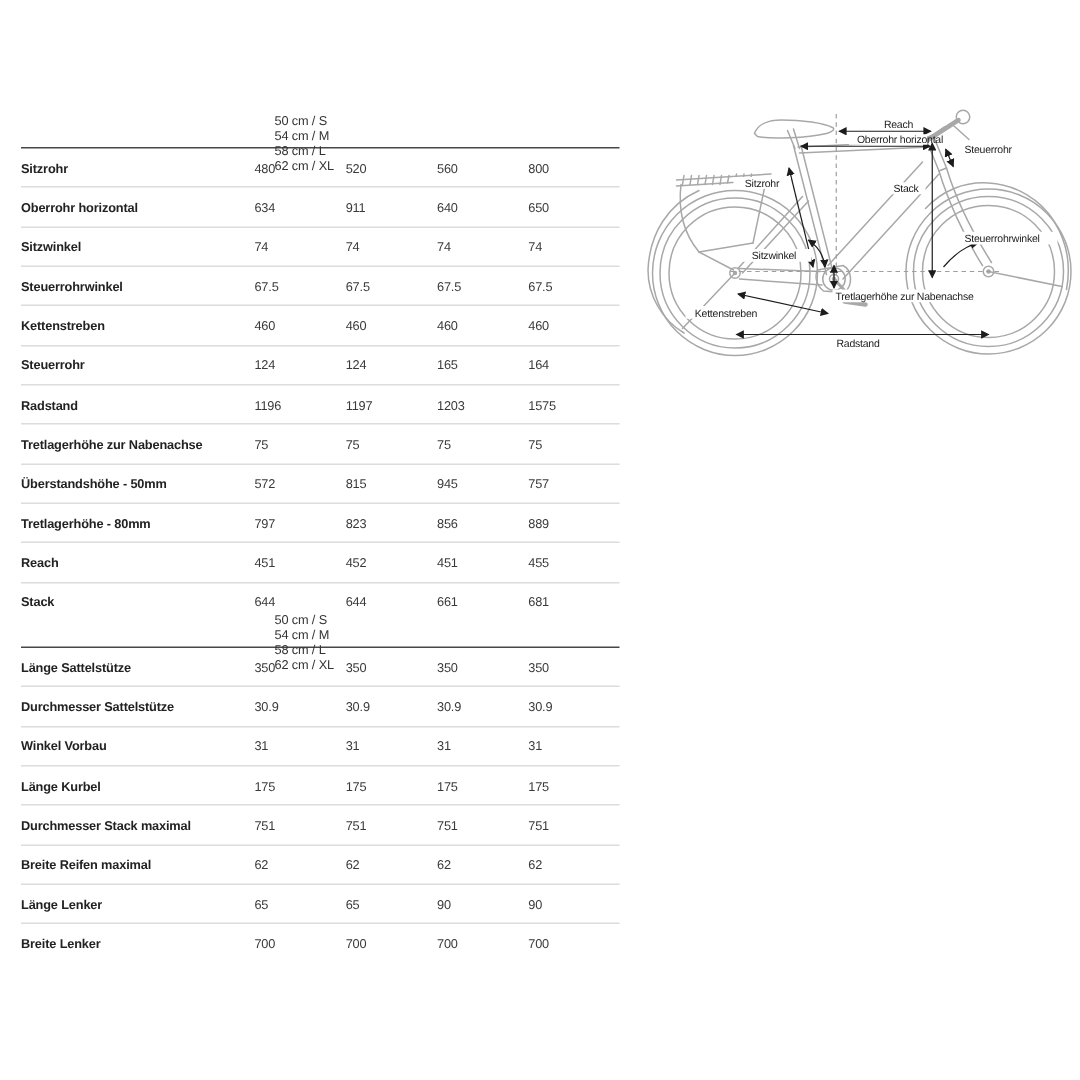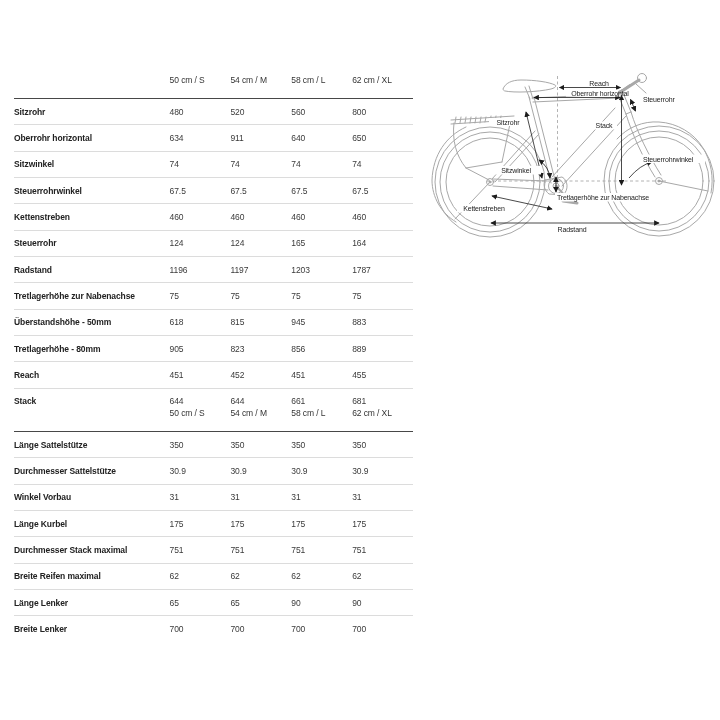--- a/index.html
+++ b/index.html
@@ -2,21 +2,21 @@
 <html><head>
 <meta charset="utf-8">
 <style>
   html,body{margin:0;padding:0;background:#ffffff;}
   body{width:720px;height:720px;position:relative;overflow:hidden;
        font-family:"Liberation Sans",sans-serif;-webkit-font-smoothing:antialiased;}
   .page{position:absolute;inset:0;background:#fff;}
 
   .geo-table{position:absolute;left:14px;width:399px;font-size:8.5px;color:#333;
              letter-spacing:-0.1px;}
-  .thead{display:flex;height:23px;border-bottom:1.5px solid #474747;}
+  .thead{display:flex;height:23px;align-items:center;border-bottom:1.5px solid #474747;flex-direction:column;}
   .trow{display:flex;height:25.35px;align-items:center;border-bottom:1px solid #dcdcdc;}
   .trow:last-child{border-bottom:none;}
   .label-cell{width:156px;font-weight:bold;color:#222;}
   .val-cell{width:61px;color:#3a3a3a;}
   .thead .val-cell{color:#333;}
 
   .diagram{position:absolute;left:425px;top:55px;width:295px;height:200px;}
   .bike{stroke:#a8a8a8;fill:none;stroke-width:1;stroke-linecap:round;}
   .dim{stroke:#1c1c1c;fill:none;stroke-width:0.8;}
   .dash{stroke:#9f9f9f;fill:none;stroke-width:0.8;stroke-dasharray:3,2.5;}
@@ -77,39 +77,39 @@
         <div class="val-cell">124</div>
         <div class="val-cell">124</div>
         <div class="val-cell">165</div>
         <div class="val-cell">164</div>
       </div>
       <div class="trow">
         <div class="label-cell">Radstand</div>
         <div class="val-cell">1196</div>
         <div class="val-cell">1197</div>
         <div class="val-cell">1203</div>
-        <div class="val-cell">1787</div>
+        <div class="val-cell">1575</div>
       </div>
       <div class="trow">
         <div class="label-cell">Tretlagerhöhe zur Nabenachse</div>
         <div class="val-cell">75</div>
         <div class="val-cell">75</div>
         <div class="val-cell">75</div>
         <div class="val-cell">75</div>
       </div>
       <div class="trow">
         <div class="label-cell">Überstandshöhe - 50mm</div>
-        <div class="val-cell">618</div>
+        <div class="val-cell">572</div>
         <div class="val-cell">815</div>
         <div class="val-cell">945</div>
-        <div class="val-cell">883</div>
+        <div class="val-cell">757</div>
       </div>
       <div class="trow">
         <div class="label-cell">Tretlagerhöhe - 80mm</div>
-        <div class="val-cell">905</div>
+        <div class="val-cell">797</div>
         <div class="val-cell">823</div>
         <div class="val-cell">856</div>
         <div class="val-cell">889</div>
       </div>
       <div class="trow">
         <div class="label-cell">Reach</div>
         <div class="val-cell">451</div>
         <div class="val-cell">452</div>
         <div class="val-cell">451</div>
         <div class="val-cell">455</div>

